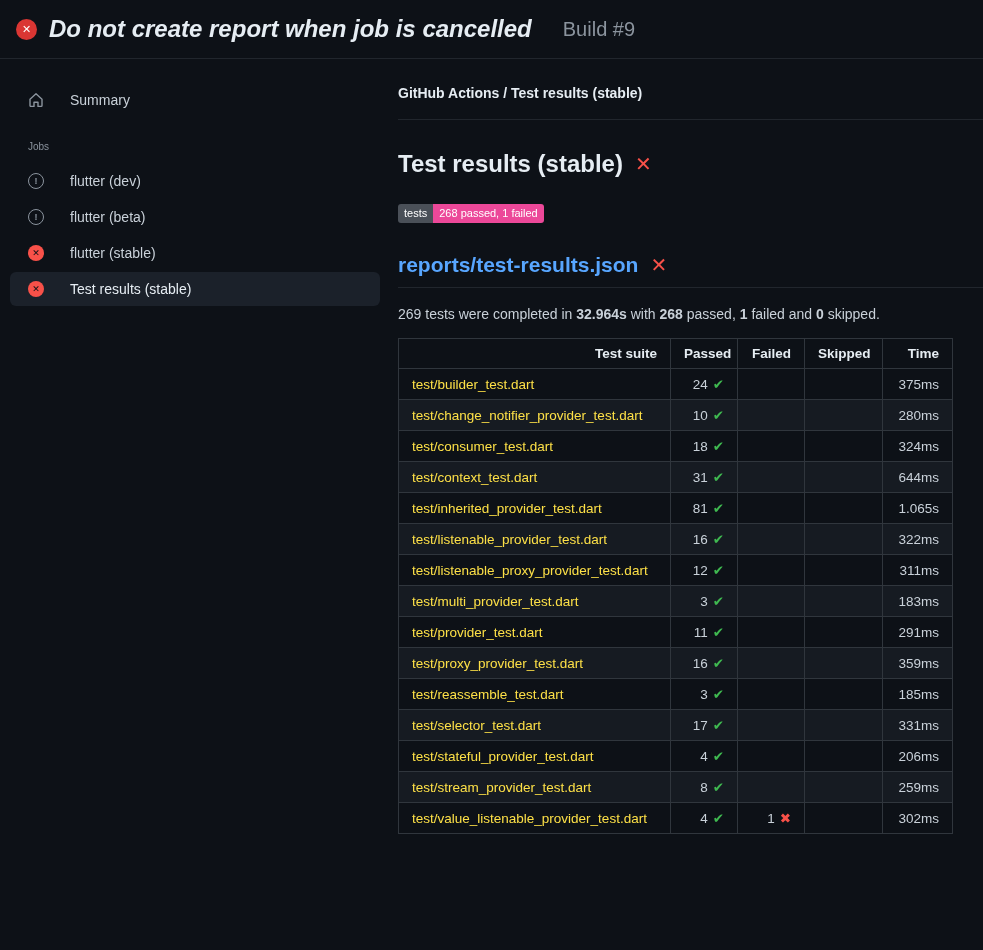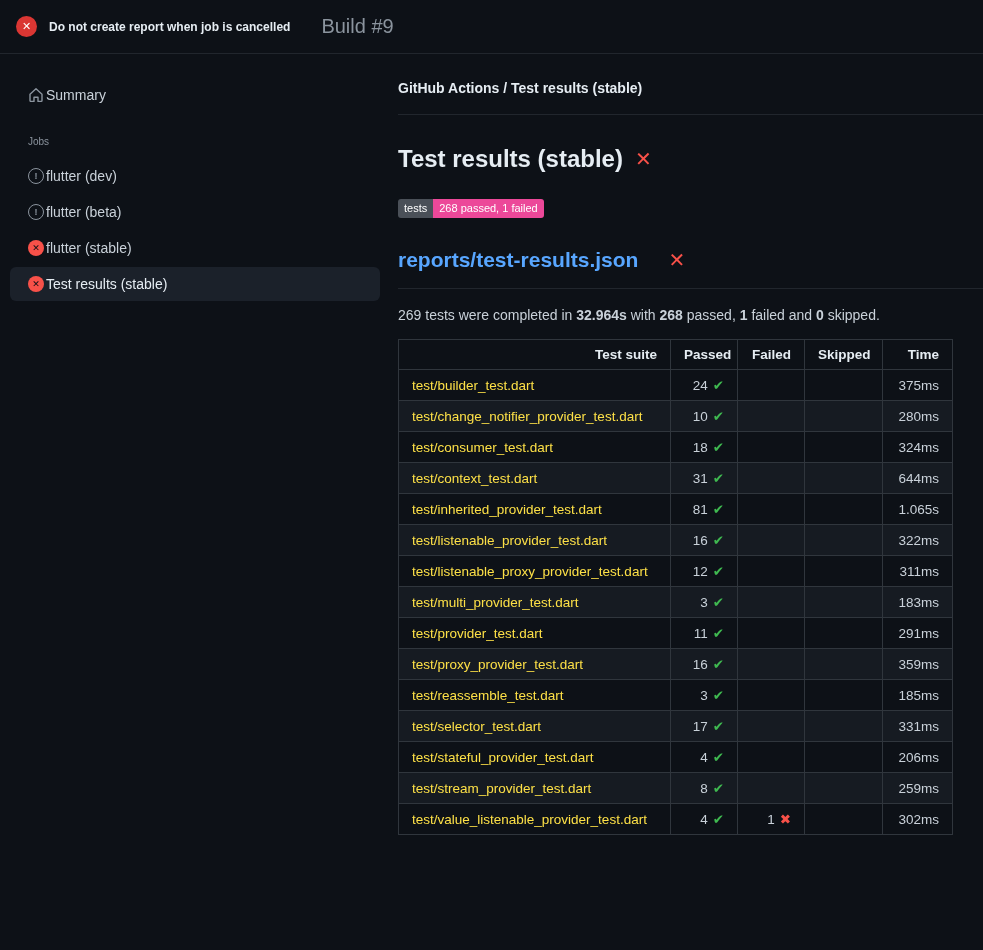--- a/index.html
+++ b/index.html
@@ -23,30 +23,30 @@
   }
   .status-circle {
     width: 21px; height: 21px;
     border-radius: 50%;
     background: #da3633;
     color: #ffffff;
     display: flex; align-items: center; justify-content: center;
     font-size: 11px; font-weight: 700;
     flex: none;
   }
-  .run-title { font-size: 12px; font-weight: 700; color: #e6edf3; }
+  .run-title { font-size: 24px; font-weight: 700; color: #e6edf3; font-style: italic; }
   .run-build { font-size: 20px; font-weight: 400; color: #8b949e; margin-left: 19px; }
 
   
   .layout { display: flex; align-items: flex-start; }
 
   
   .sidebar { width: 390px; flex: none; padding: 22px 0 0 0; }
   .side-item {
-    display: flex; align-items: center; gap: 2px;
+    display: flex; align-items: center; gap: 26px;
     margin: 2px 10px;
     padding: 9px 18px;
     border-radius: 6px;
     font-size: 14px;
     color: #c9d1d9;
     cursor: pointer;
   }
   .side-item.selected { background: #1b212a; color: #e6edf3; }
   .jobs-heading { color: #8b949e; font-size: 10px; padding: 22px 28px 10px 28px; }
   .icon-16 { width: 16px; height: 16px; flex: none; display: flex; align-items: center; justify-content: center; }
@@ -84,23 +84,23 @@
     font-size: 11px;
     line-height: 1;
     border-radius: 3px;
     overflow: hidden;
     color: #ffffff;
   }
   .badge-label { background: #4a5058; padding: 4px 6px; }
   .badge-value { background: #ec4899; padding: 4px 6px; }
 
   .report-title-row {
-    display: flex; align-items: center; gap: 30px;
+    display: flex; align-items: center; gap: 12px;
     margin-top: 30px;
-    padding-bottom: 16px;
+    padding-bottom: 10px;
     border-bottom: 1px solid #21262d;
   }
   .report-link { color: #58a6ff; font-size: 21px; font-weight: 600; }
 
   .summary-line { margin-top: 18px; font-size: 14px; color: #c9d1d9; }
   .summary-line b { font-weight: 700; color: #c9d1d9; }
 
   
   table.results {
     border-collapse: collapse;

